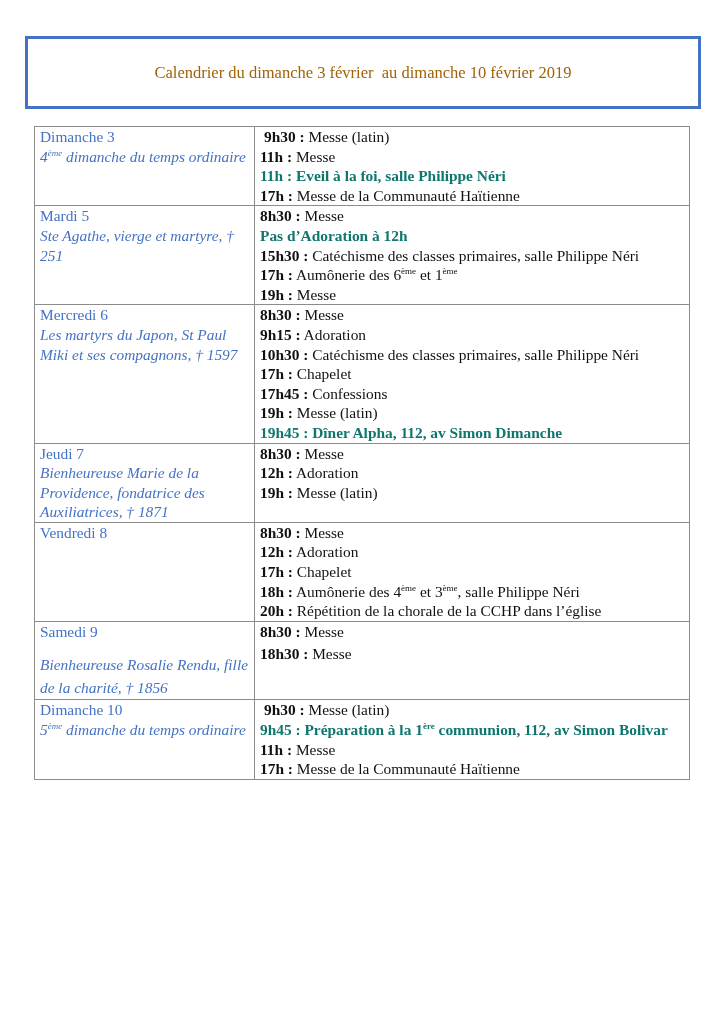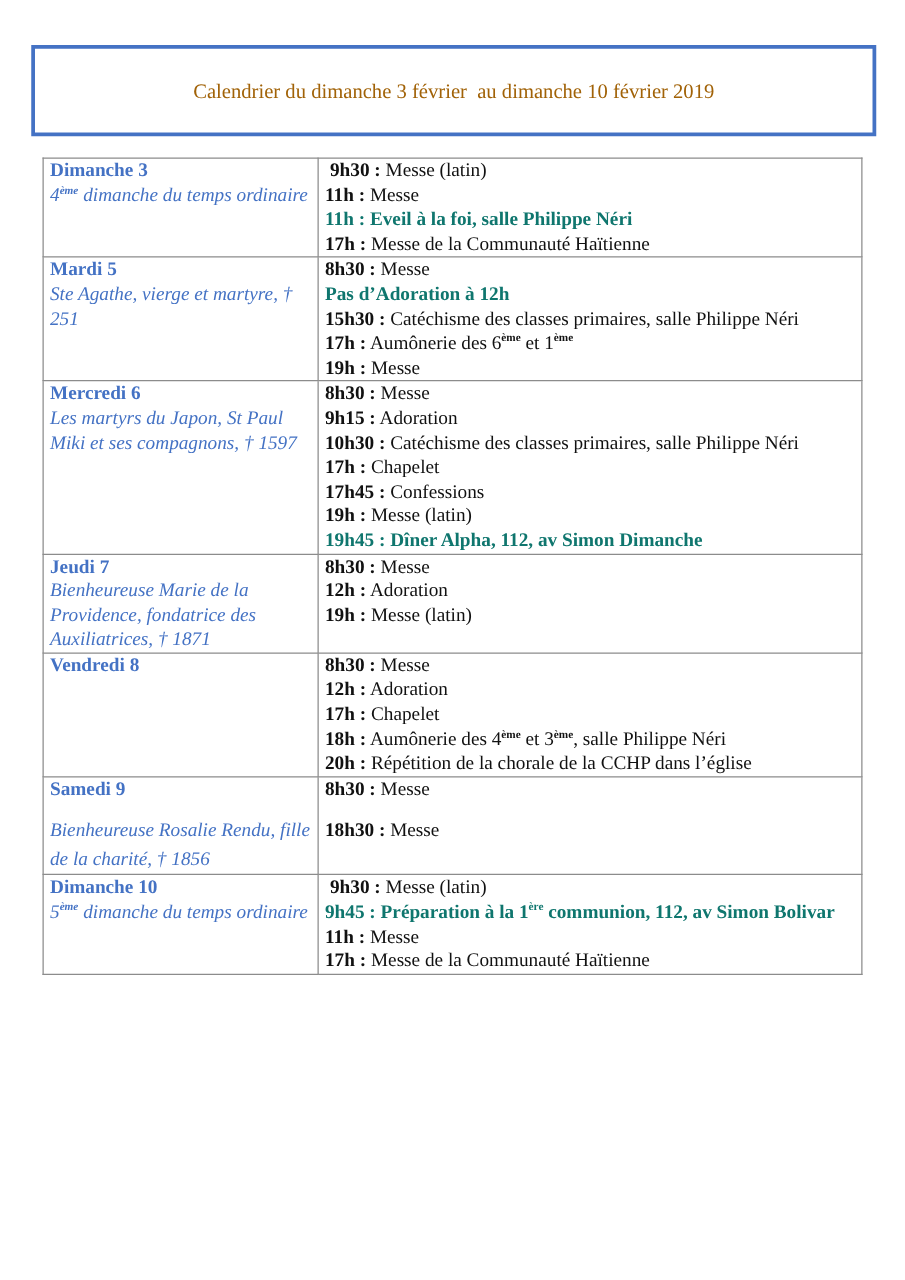--- a/index.html
+++ b/index.html
@@ -18,30 +18,30 @@
   }
   table.cal {
     position: absolute; left: 34px; top: 126px; width: 656px;
     border-collapse: collapse; table-layout: fixed;
   }
   table.cal td {
     border: 1px solid #8c8c8c; vertical-align: top; padding: 0 0 0 5px;
     font-size: 15.4px; line-height: 19.6px;
   }
   td.day { width: 214px; }
-  .day-name { color: #4472C4; font-weight: bold; display: block; }
+  .day-name { color: #4472C4; font-weight: normal; display: block; }
   .day-desc { color: #4472C4; font-style: italic; display: block; }
   .day-desc.loose { line-height: 23px; margin-top: 12px; }
   .ev { display: block; }
   .ev .t { font-weight: bold; }
   .ev.red { color: #0f766e; font-weight: bold; }
   .ev.red .t { font-weight: bold; }
   .ev.indent { padding-left: 4px; }
-  .ev.gap { margin-top: 14px; }
-  sup { font-size: 9px; line-height: 0; vertical-align: 6px; font-weight: bold; }
+  .ev.gap { margin-top: 3px; }
+  sup { font-size: 9px; line-height: 0; vertical-align: 6px; }
 </style>
 </head>
 <body>
 
 <div class="title-box">
   <span class="title-text">Calendrier du dimanche 3 février  au dimanche 10 février 2019</span>
 </div>
 
 <table class="cal">
   <tbody>

